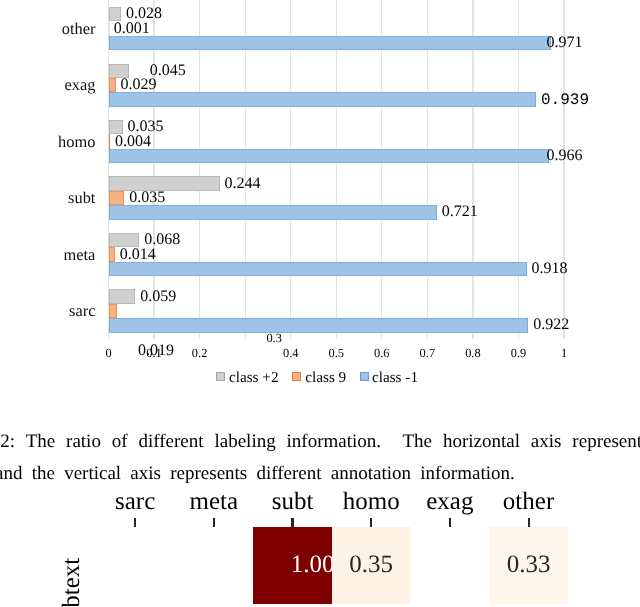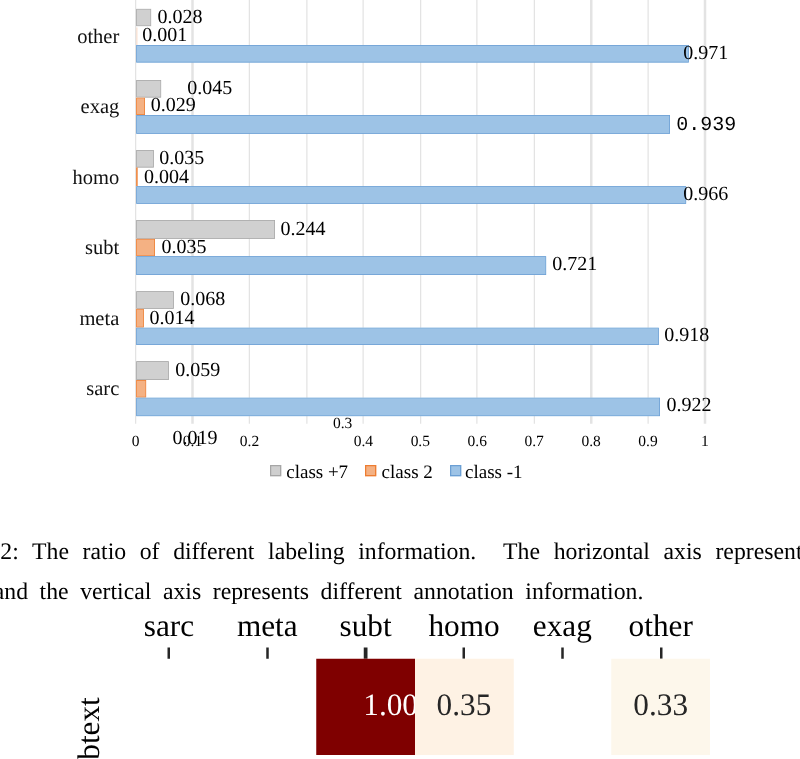--- a/index.html
+++ b/index.html
@@ -94,23 +94,23 @@
     <div class="dlabel" style="top: 268.9px; left: 531.449px;">0.918</div>
     <div class="ylabel" style="right: 544.6px; top: 310.95px;">sarc</div>
     <div class="bar pos" style="left: 108.5px; top: 289.35px; width: 26.8745px; height: 14.4px;"></div>
     <div class="dlabel" style="top: 296.55px; left: 140.174px;">0.059</div>
     <div class="bar zero" style="left: 108.5px; top: 303.75px; width: 8.6545px; height: 14.4px;"></div>
     <div class="dlabel" style="top: 310.95px; left: 138px; margin-top: 40px;">0.019</div>
     <div class="bar neg" style="left: 108.5px; top: 318.15px; width: 419.971px; height: 14.4px;"></div>
     <div class="dlabel" style="top: 325.35px; left: 533.271px;">0.922</div>
     <div class="legend" style="left: 0px; top: 0px;">
       <span class="lsw" style="position: absolute; left: 216.3px; top: 372.4px; background: rgb(207, 207, 207); border: 1px solid rgb(166, 166, 166);"></span>
-      <span style="position: absolute; left: 229px; top: 369.2px; white-space: nowrap;">class +7</span>
+      <span style="position: absolute; left: 229px; top: 369.2px; white-space: nowrap;">class +2</span>
       <span class="lsw" style="position: absolute; left: 291.8px; top: 372.4px; background: rgb(244, 177, 131); border: 1px solid rgb(237, 125, 49);"></span>
-      <span style="position: absolute; left: 305.3px; top: 369.2px; white-space: nowrap;">class 2</span>
+      <span style="position: absolute; left: 305.3px; top: 369.2px; white-space: nowrap;">class 9</span>
       <span class="lsw" style="position: absolute; left: 360px; top: 372.4px; background: rgb(157, 195, 230); border: 1px solid rgb(107, 159, 212);"></span>
       <span style="position: absolute; left: 372px; top: 369.2px; white-space: nowrap;">class -1</span>
     </div>
   </div>
 
 <div id="caption"><div id="cap1">2: The ratio of different labeling information.  The horizontal axis represents</div><div id="cap2">and the vertical axis represents different annotation information.</div></div>
 
 <div id="heat">
     <div class="hhead" style="left: 135.142px; top: 3.4px;">sarc</div>
     <div class="htick" style="left: 134.092px; top: 33.1px; height: 9.1px;"></div>

